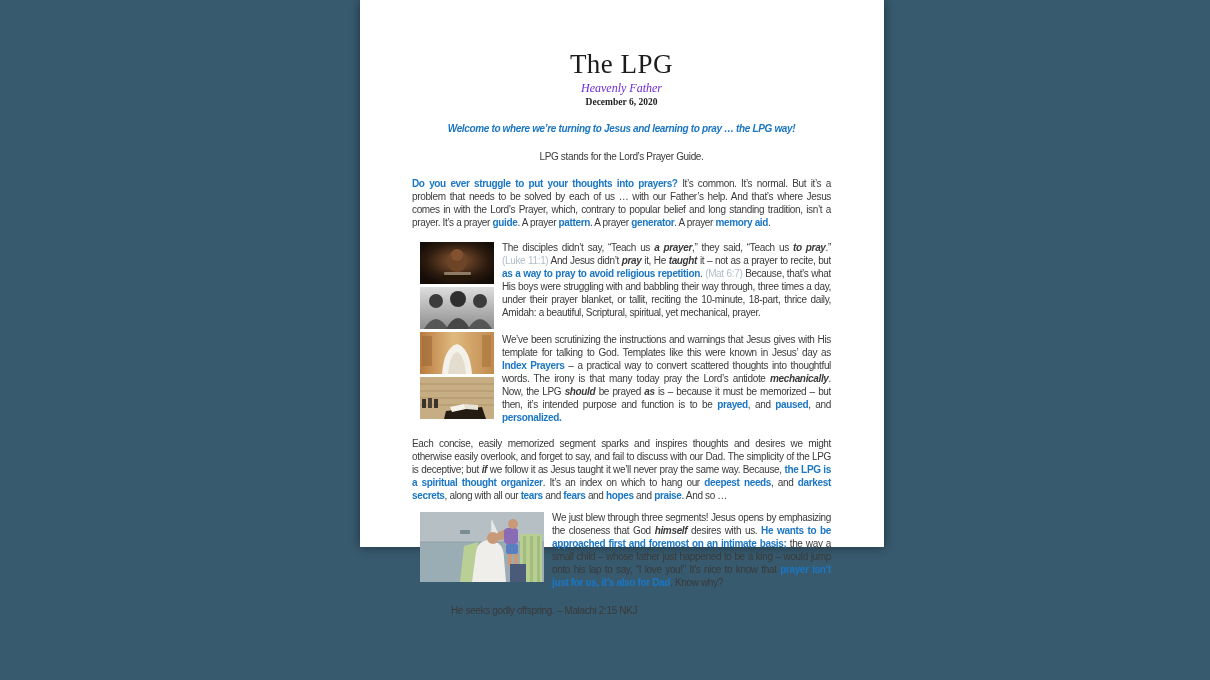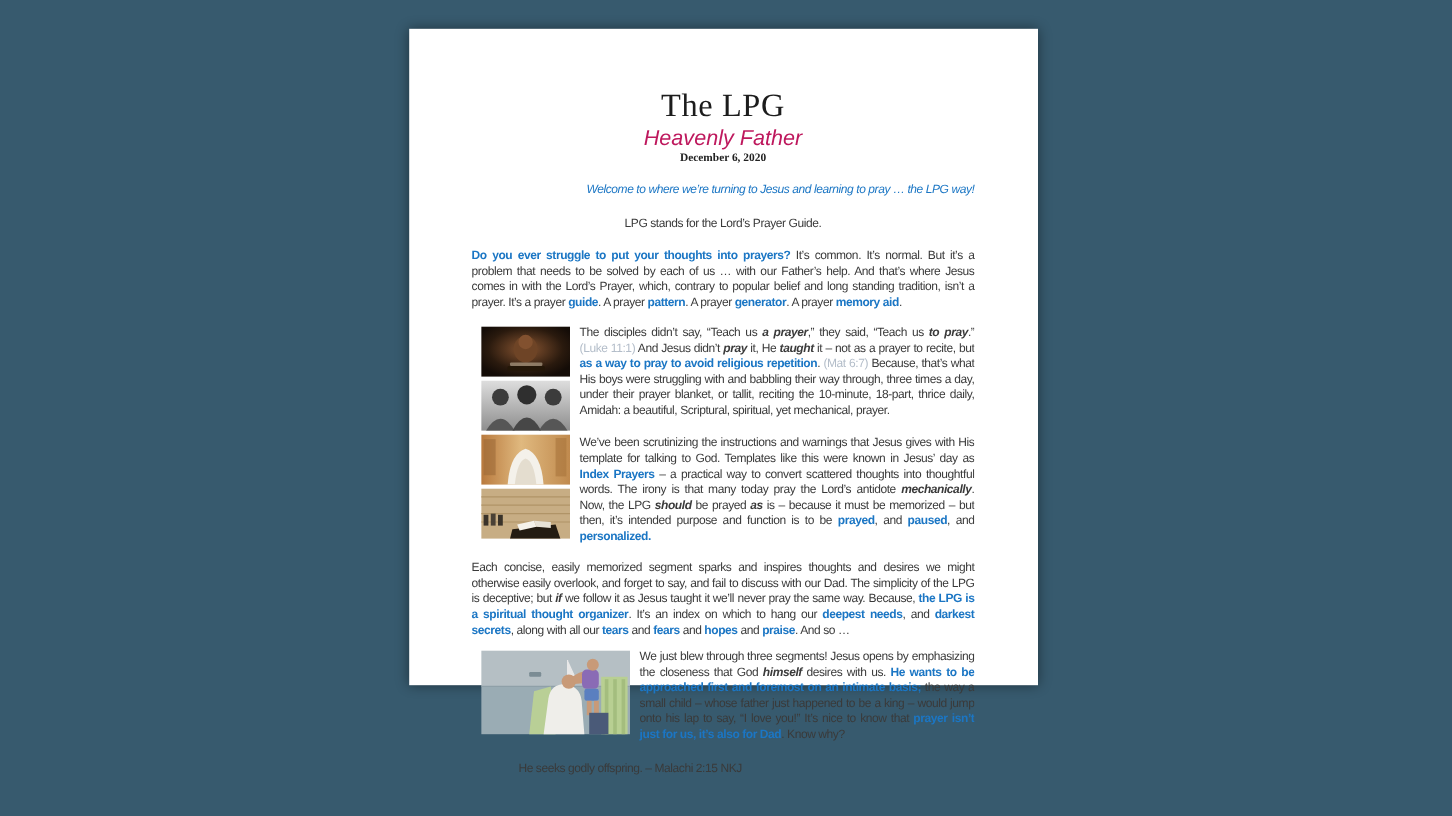--- a/index.html
+++ b/index.html
@@ -1,29 +1,29 @@
 <!DOCTYPE html>
 <html><head>
 <meta charset="utf-8">
 <style>
   html,body{margin:0;padding:0;width:1210px;height:680px;background:#375A6E;overflow:hidden;
     font-family:"Liberation Sans",sans-serif;}
   .stage{position:relative;width:1210px;height:680px;background:#375A6E;}
-  .page{position:absolute;left:341px;top:0;width:524px;height:547px;background:#fff;
-    box-shadow:0 0 10px rgba(0,0,0,.45);margin-top:24px;}
+  .page{position:absolute;left:360px;top:0;width:524px;height:547px;background:#fff;
+    box-shadow:0 0 10px rgba(0,0,0,.45);}
   .inner{padding:50px 53px 0 52px;}
   
   .doc-head{text-align:center;color:#1c1c1c;}
   .doc-title{font-family:"Liberation Serif",serif;font-size:27px;line-height:1.05;letter-spacing:.5px;}
-  .doc-subtitle{font-family:Liberation Sans, sans-serif;font-style:italic;font-size:18px;margin-top:3px;color:#be185d;}
+  .doc-subtitle{font-family:Liberation Serif, serif;font-style:italic;font-size:12px;margin-top:3px;color:#6d28d9;}
   .doc-date{font-family:"Liberation Serif",serif;font-size:9.5px;font-weight:bold;margin-top:1px;color:#222;}
   
   .bodytext{font-size:10px;line-height:13px;letter-spacing:-.35px;text-align:justify;
     color:#3a3a3a;}
-  .welcome{margin-top:15px;font-weight:normal;font-style:italic;color:#1B76C4;text-align:right;}
+  .welcome{margin-top:15px;font-weight:bold;font-style:italic;color:#1B76C4;text-align:center;}
   .plain{margin-top:15px;text-align:center;}
   .para{margin-top:14px;}
   .s-n{}
   .s-i{font-style:italic;font-weight:bold;}
   .s-bl{color:#1B76C4;font-weight:bold;}
   .s-bli{color:#1B76C4;font-weight:bold;}
   .s-ref{color:#b3bdc9;}
   
   .section{margin-top:12px;overflow:hidden;}
   .section:after{content:"";display:block;clear:both;}

